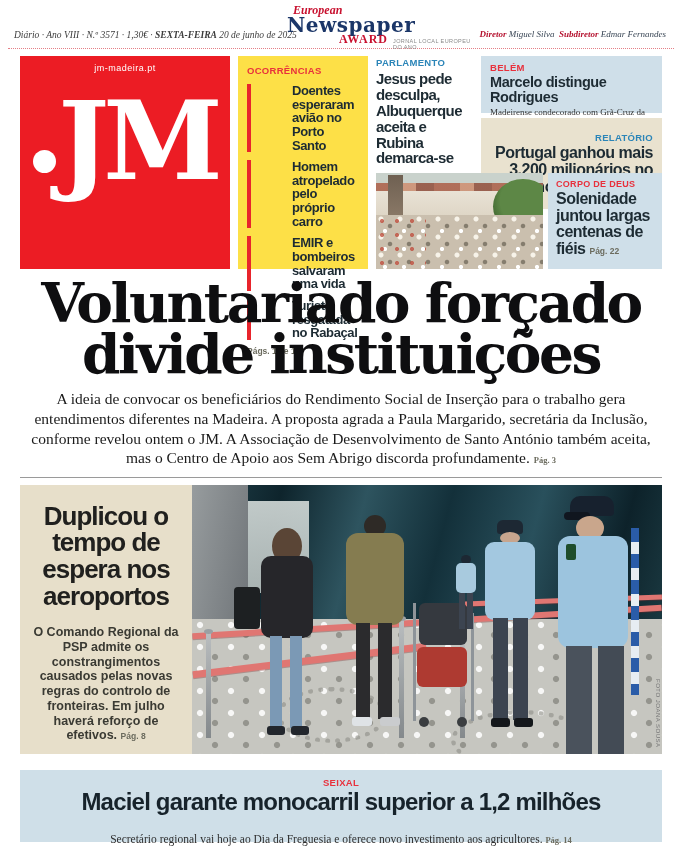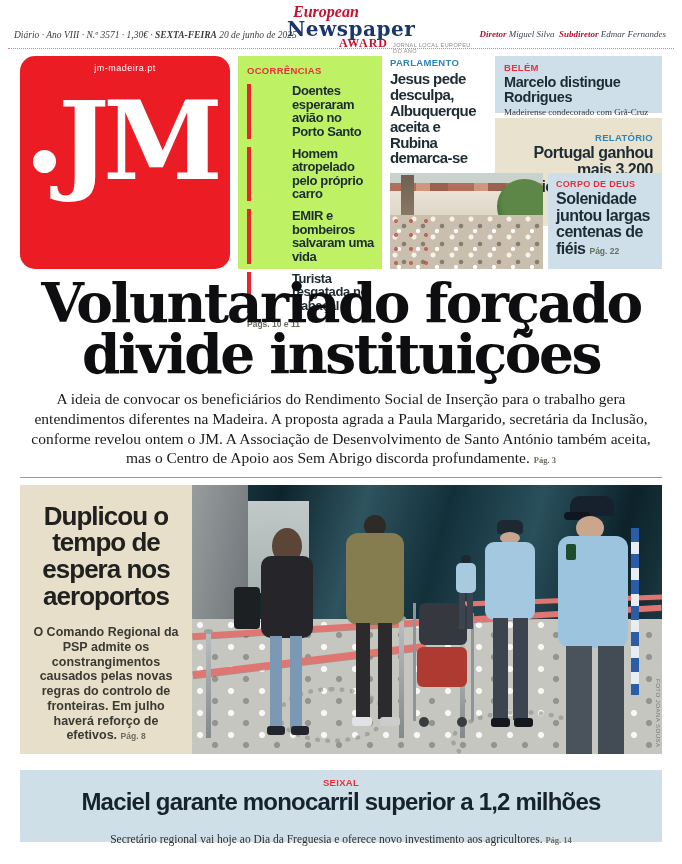--- a/index.html
+++ b/index.html
@@ -7,43 +7,43 @@
   .page { position:relative; width:682px; height:864px; background:#fff; overflow:hidden;
           font-family:"Liberation Sans", sans-serif; }
 
   
   .masthead { position:relative; height:48px; padding:6px 14px 0 14px; }
   .dateline { position:absolute; left:14px; bottom:8px; font-family:"Liberation Serif", serif;
               font-style:italic; font-size:9.5px; color:#3c3c3c; }
   .dateline b { font-style:italic; }
   .ena-logo { position:absolute; left:287px; top:4px; width:190px; line-height:1; }
   .ena-l1 { font-family:"Liberation Serif", serif; font-style:italic; font-weight:bold;
-            color:#c8102e; font-size:16px; margin-left:6px; }
+            color:#c8102e; font-size:12px; margin-left:6px; }
   .ena-l2 { font-family:"DejaVu Serif", serif; font-weight:bold; color:#1b3668;
             font-size:20px; letter-spacing:0.5px; margin-top:-1px; }
   .ena-l3row { display:flex; align-items:baseline; gap:5px; margin-left:52px; margin-top:-2px; }
   .ena-l3 { font-family:"Liberation Serif", serif; font-weight:bold; color:#c8102e;
             font-size:12px; letter-spacing:1px; }
   .ena-tag { font-size:5.5px; color:#8a8a8a; letter-spacing:0.4px; }
   .directors { position:absolute; right:16px; bottom:9px; font-family:"Liberation Serif", serif;
                font-style:italic; font-size:9px; color:#3a4756; }
   .directors .lbl { font-weight:bold; color:#b5122f; }
   .red-rule { border:none; border-top:1px dotted #e57f86; margin:0 8px; }
 
   
   .topgrid { display:flex; gap:8px; margin:7px 20px 0 20px; height:213px; }
   .jm-box { width:210px; background:#ec1c24; position:relative; flex:none;
-            display:flex; flex-direction:column; align-items:center;border-radius:15px; }
+            display:flex; flex-direction:column; align-items:center; }
   .jm-site { color:#fff; font-size:9px; letter-spacing:0.5px; margin-top:7px; }
   .jm-mark { display:flex; align-items:flex-end; margin-top:14px;text-align:right; }
   .jm-dot { width:23px; height:23px; border-radius:50%; background:#fff; margin:0 2px 22px 0; }
   .jm-initials { font-family:"DejaVu Serif", serif; font-weight:bold; color:#fff;
                  font-size:108px; line-height:1; letter-spacing:-6px; }
 
-  .occ-box { width:144px; flex:none; background:#bef264; padding:9px 8px 6px 9px; }
+  .occ-box { width:130px; flex:none; background:#fde047; padding:9px 8px 6px 9px; }
   .kicker { font-size:9.5px; font-weight:bold; letter-spacing:0.3px; }
   .kicker.red { color:#e8303c; } .kicker.blue { color:#2b85b8; }
   .occ-item { display:flex; margin-top:8px; }
   .occ-bar { width:4px; background:#e8242c; flex:none; margin-right:6px; }
   .occ-txt { font-size:13px; font-weight:bold; color:#1d2b33; line-height:1.05; letter-spacing:-0.4px;margin-left:35px; }
   .pages { font-size:8.5px; font-weight:bold; color:#6b6b5e; margin-top:6px; }
 
   .right-region { flex:1; display:flex; flex-direction:column; }
   .rr-row1 { display:flex; gap:8px; height:112px; }
   .parl-col { width:97px; flex:none; padding-top:1px; }

